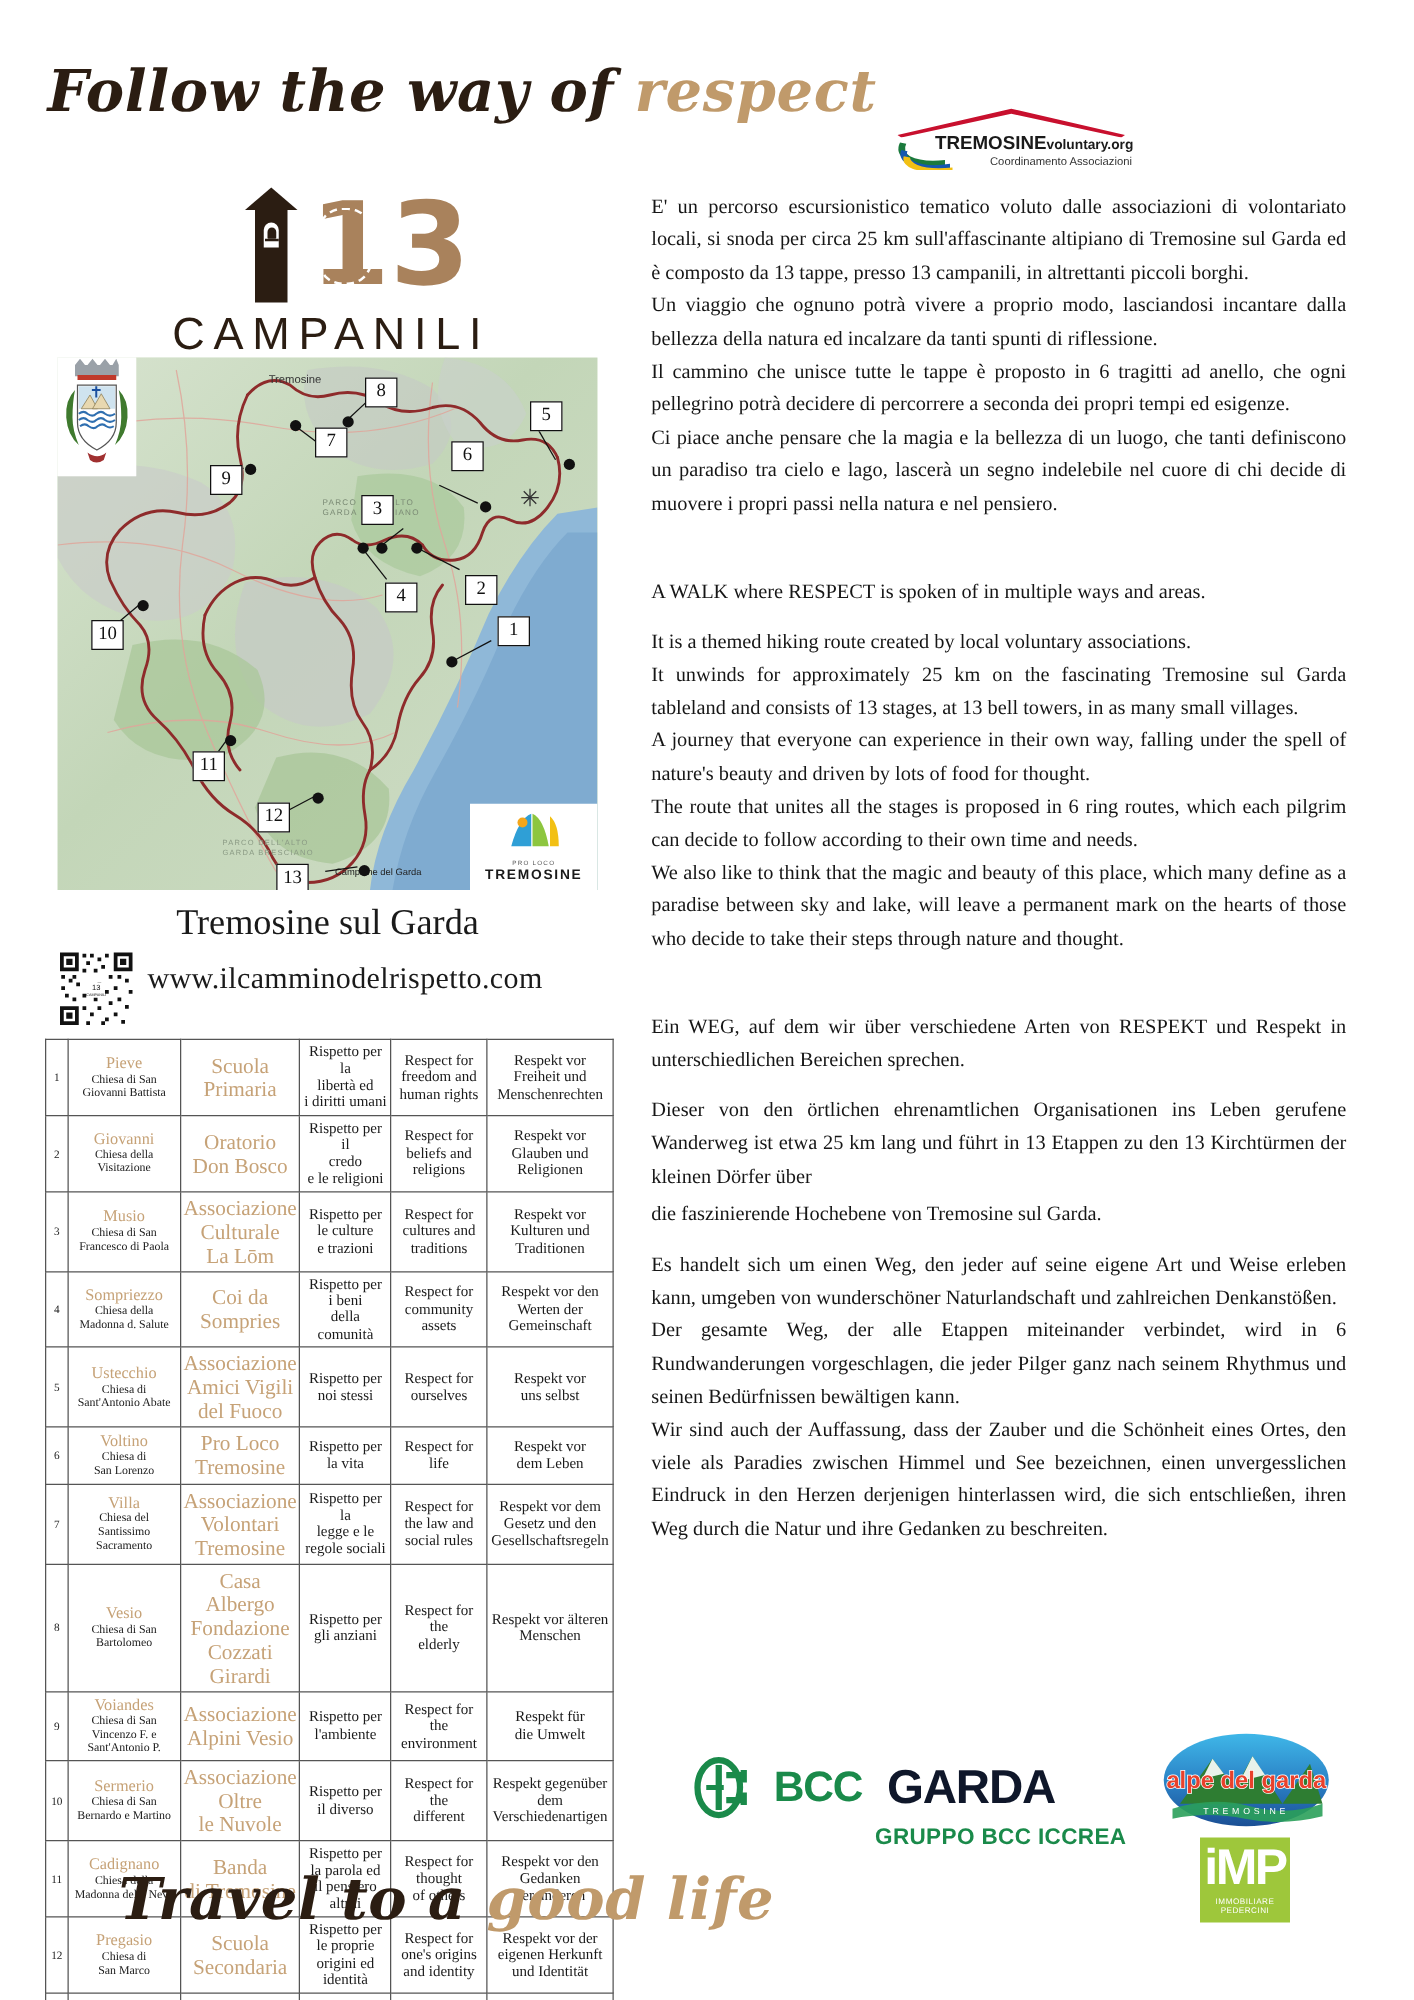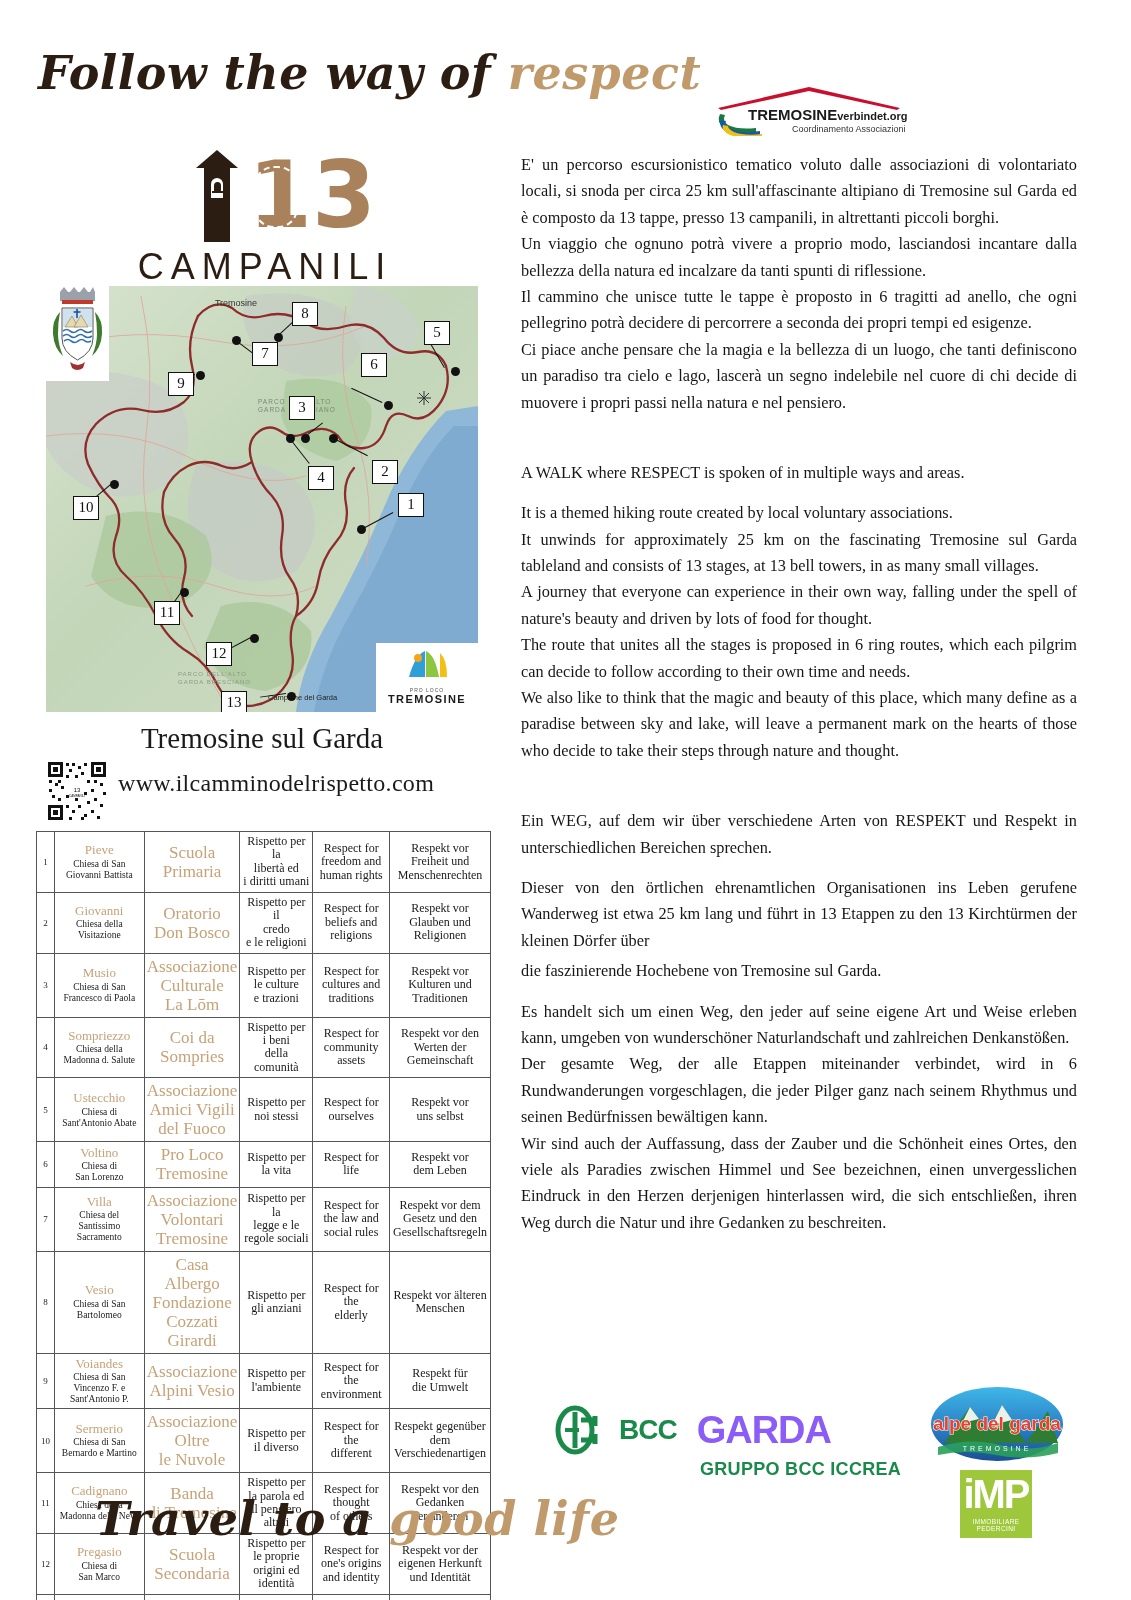--- a/index.html
+++ b/index.html
@@ -71,22 +71,22 @@
   
   #text-col{position:absolute;left:521px;top:152px;width:556px;}
   .para{font-size:16.3px;line-height:1.62;text-align:justify;margin:0 0 14px 0;color:#161616;}
   .para.nojust{text-align:left;}
   .blk-gap{height:30px;}
 
   
   #sponsors{position:absolute;left:540px;top:1375px;width:545px;height:140px;}
   #bcc{position:absolute;left:15px;top:28px;display:flex;align-items:center;}
   .bcc-glyph{width:54px;height:54px;position:relative;margin-right:10px;}
-  .bcc-text{font-family:"Liberation Sans",sans-serif;font-weight:bold;font-size:28px;color:#1a8a4a;letter-spacing:-1px;}
-  .garda-text{font-family:"Liberation Sans",sans-serif;font-weight:bold;font-size:38px;color:#8b5cf6;letter-spacing:-1px;margin-left:20px;}
+  .bcc-text{font-family:"Liberation Sans",sans-serif;font-weight:bold;font-size:34px;color:#1a8a4a;letter-spacing:-1px;}
+  .garda-text{font-family:"Liberation Sans",sans-serif;font-weight:bold;font-size:38px;color:#0f172a;letter-spacing:-1px;margin-left:20px;}
   #bcc-sub{position:absolute;left:160px;top:84px;font-family:"Liberation Sans",sans-serif;font-weight:bold;font-size:18px;color:#1a8a4a;letter-spacing:.3px;}
   #alpe{position:absolute;left:390px;top:10px;width:135px;height:78px;}
   #imp{position:absolute;left:420px;top:95px;width:72px;height:68px;background:#9ec73b;text-align:center;}
   .imp-letters{font-family:"Liberation Sans",sans-serif;font-weight:bold;font-size:40px;color:#fff;line-height:48px;letter-spacing:-2px;}
   .imp-sub{font-family:"Liberation Sans",sans-serif;font-size:6.5px;color:#fff;letter-spacing:.4px;}
 </style>
 </head>
 <body>
 
 <div id="headline" class="script-title">
@@ -110,21 +110,21 @@
 <div id="tremosine-community">
   <svg class="tc-roof" viewBox="0 0 190 24">
     <path d="M95 1 L186 22 L183 24 L95 5 L7 24 L4 22 Z" fill="#c8102e"></path>
   </svg>
   <svg class="tc-swoosh" viewBox="0 0 60 28">
     <path d="M4 6 Q0 14 8 20 Q20 27 40 24 L40 20 Q22 22 12 17 Q6 13 9 7 Z" fill="#1a7a3c"></path>
     <path d="M5 12 Q2 19 11 24 Q24 30 44 27 L44 23 Q26 26 15 21 Q8 17 10 13 Z" fill="#1558b0"></path>
     <path d="M7 17 Q5 23 14 27 Q26 31 46 29 L46 26 Q28 28 18 24 Q12 21 12 18 Z" fill="#f2c014"></path>
   </svg>
   <div class="tc-main">
-    <span>TREMOSINE</span><span class="small">verbindet.org</span>
+    <span>TREMOSINE</span><span class="small">voluntary.org</span>
   </div>
   <div class="tc-sub">Coordinamento Associazioni</div>
 </div>
 
 <div id="map-wrap">
   <svg id="map-svg" width="432" height="426" viewBox="0 0 432 426">
     <defs>
       <linearGradient id="terr" x1="0" y1="0" x2="1" y2="1">
         <stop offset="0%" stop-color="#d7e3cf"></stop>
           <stop offset="45%" stop-color="#c3d6b8"></stop>

